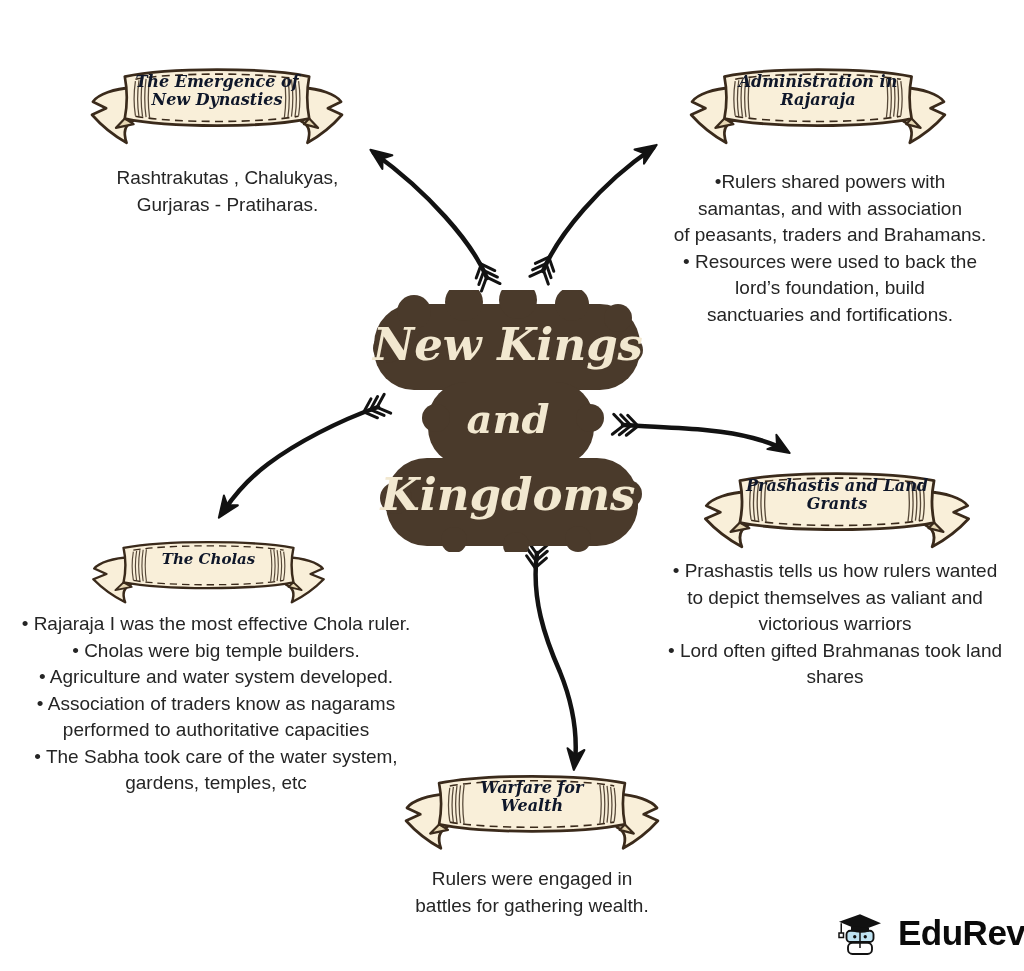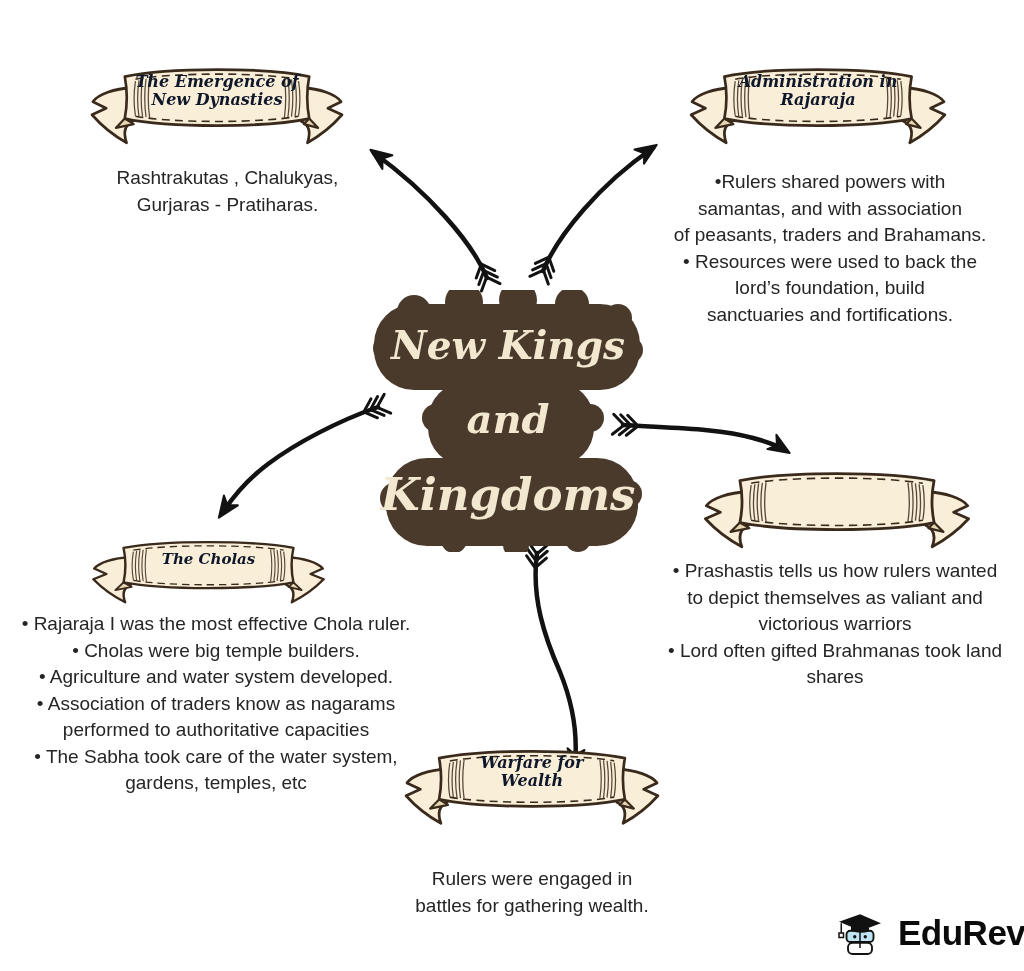--- a/index.html
+++ b/index.html
@@ -33,21 +33,21 @@
   .tb-left{text-align:center;}
 
   
   .center-node{position:absolute;left:366px;top:290px;width:284px;height:262px;}
   .center-node svg{position:absolute;inset:0;width:100%;height:100%;}
   .center-text{
     position:absolute;inset:0;display:flex;flex-direction:column;
     align-items:center;justify-content:center;
     font-family:"DejaVu Serif",serif;font-style:italic;font-weight:700;color:#f2e8d0;
   }
-  .ct1{font-size:39px;line-height:76px;}
+  .ct1{font-size:45px;line-height:76px;}
   .ct2{font-size:40px;line-height:72px;}
   .ct3{font-size:45px;line-height:80px;}
 
   
   .arrows{position:absolute;inset:0;width:1024px;height:971px;pointer-events:none;}
   .ar-shaft{fill:none;stroke:#121212;stroke-width:4.5;stroke-linecap:round;}
   .ar-head{fill:#121212;stroke:#121212;stroke-width:2;stroke-linejoin:round;}
   .ar-fletch{fill:none;stroke:#121212;stroke-width:3;stroke-linecap:round;}
 
   
@@ -177,28 +177,30 @@
 • Agriculture and water system developed.
 • Association of traders know as nagarams
 performed to authoritative capacities
 • The Sabha took care of the water system,
 gardens, temples, etc</div>
 
   <div class="banner" style="left:697px;top:460px;width:280px;height:112px;">
     <svg class="ribbon" viewBox="0 0 300 120" preserveAspectRatio="none">
         <use href="#ribbon-shape"></use>
       </svg>
+    <div class="banner-title t16">Prashastis and Land
+Grants</div>
   </div>
   <div class="textblock tb-center" style="left:653px;top:558px;width:364px;">• Prashastis tells us how rulers wanted
 to depict themselves as valiant and
 victorious warriors
 • Lord often gifted Brahmanas took land
 shares</div>
 
-  <div class="banner" style="left:398px;top:738px;width:268px;height:110px;">
+  <div class="banner" style="left:398px;top:763px;width:268px;height:110px;">
     <svg class="ribbon" viewBox="0 0 300 120" preserveAspectRatio="none">
         <use href="#ribbon-shape"></use>
       </svg>
     <div class="banner-title t16">Warfare for
 Wealth</div>
   </div>
   <div class="textblock tb-center" style="left:404px;top:866px;width:256px;">Rulers were engaged in
 battles for gathering wealth.</div>
 
   <div class="logo">

